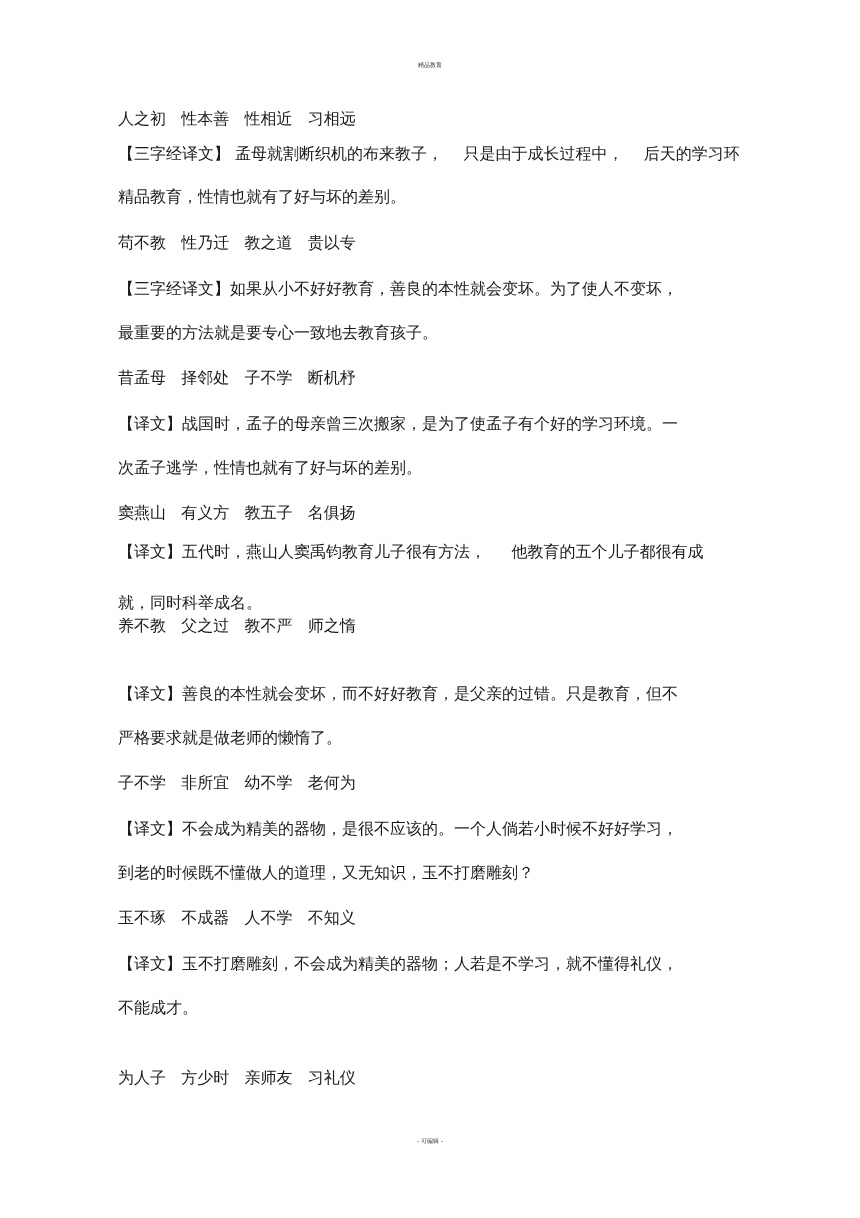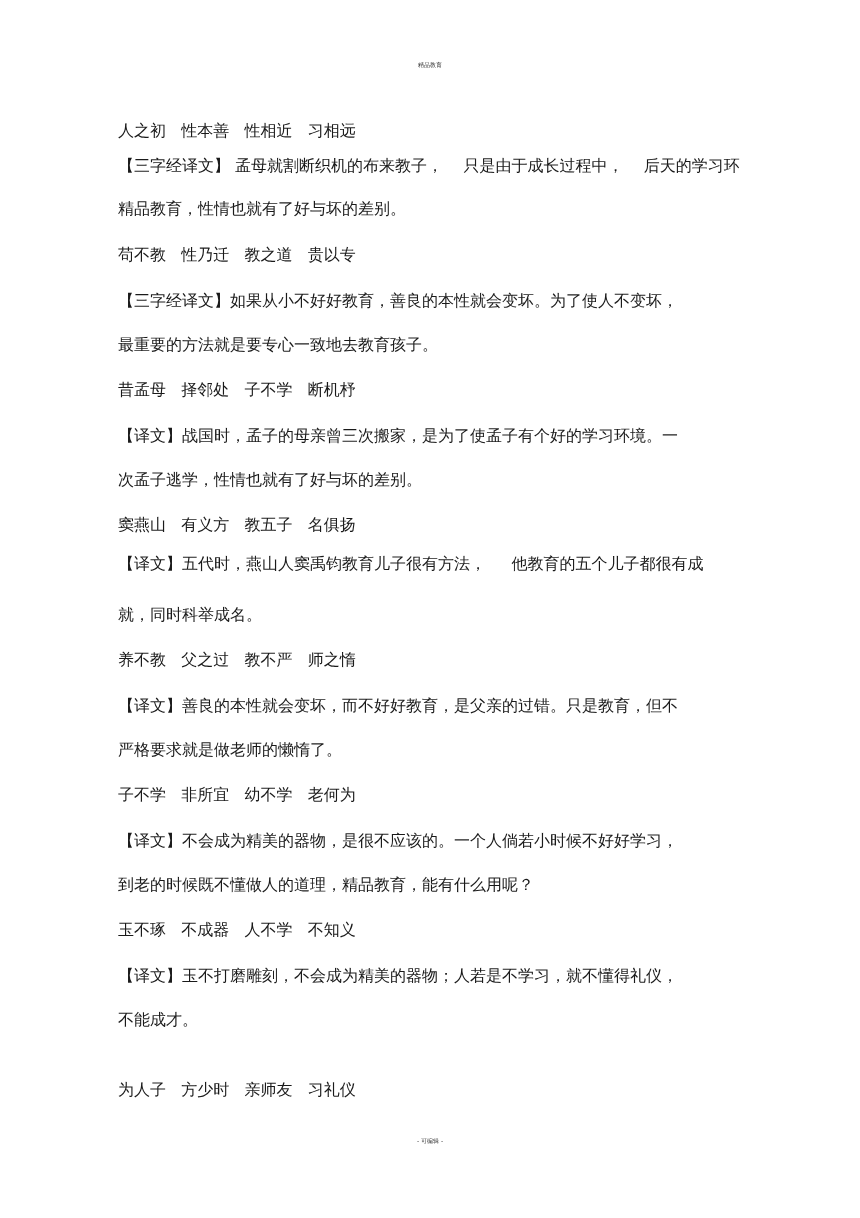--- a/index.html
+++ b/index.html
@@ -37,21 +37,20 @@
       color: #333333;
       font-family: "DejaVu Sans", sans-serif;
     }
     .line {
       position: absolute;
       left: 118px;
       font-size: 16px;
       line-height: 20px;
       white-space: pre;
       color: #1a1a1a;
-      margin-top: 12px;
     }
     .verse {
       word-spacing: 0;
     }
   </style>
 </head>
 <body>
 
 <div class="page-header">精品教育</div>
 
@@ -66,27 +65,27 @@
   <div class="line" style="top:323px">最重要的方法就是要专心一致地去教育孩子。</div>
 
   <div class="line verse" style="top:368px">昔孟母   择邻处   子不学   断机杼</div>
   <div class="line" style="top:414px">【译文】战国时，孟子的母亲曾三次搬家，是为了使孟子有个好的学习环境。一</div>
   <div class="line" style="top:458px">次孟子逃学，性情也就有了好与坏的差别。</div>
 
   <div class="line verse" style="top:503px">窦燕山   有义方   教五子   名俱扬</div>
   <div class="line" style="top:542px">【译文】五代时，燕山人窦禹钧教育儿子很有方法，     他教育的五个儿子都很有成</div>
   <div class="line" style="top:593px">就，同时科举成名。</div>
 
-  <div class="line verse" style="top:638px">养不教   父之过   教不严   师之惰</div>
+  <div class="line verse" style="top:616px">养不教   父之过   教不严   师之惰</div>
   <div class="line" style="top:684px">【译文】善良的本性就会变坏，而不好好教育，是父亲的过错。只是教育，但不</div>
   <div class="line" style="top:728px">严格要求就是做老师的懒惰了。</div>
 
   <div class="line verse" style="top:773px">子不学   非所宜   幼不学   老何为</div>
   <div class="line" style="top:819px">【译文】不会成为精美的器物，是很不应该的。一个人倘若小时候不好好学习，</div>
-  <div class="line" style="top:863px">到老的时候既不懂做人的道理，精品教育，能有什么用呢？</div>
+  <div class="line" style="top:863px">到老的时候既不懂做人的道理，又无知识，玉不打磨雕刻？</div>
 
   <div class="line verse" style="top:908px">玉不琢   不成器   人不学   不知义</div>
   <div class="line" style="top:954px">【译文】玉不打磨雕刻，不会成为精美的器物；人若是不学习，就不懂得礼仪，</div>
   <div class="line" style="top:998px">不能成才。</div>
 
   <div class="line verse" style="top:1068px">为人子   方少时   亲师友   习礼仪</div>
 </div>
 
 <div class="page-footer">- 可编辑 -</div>
 

